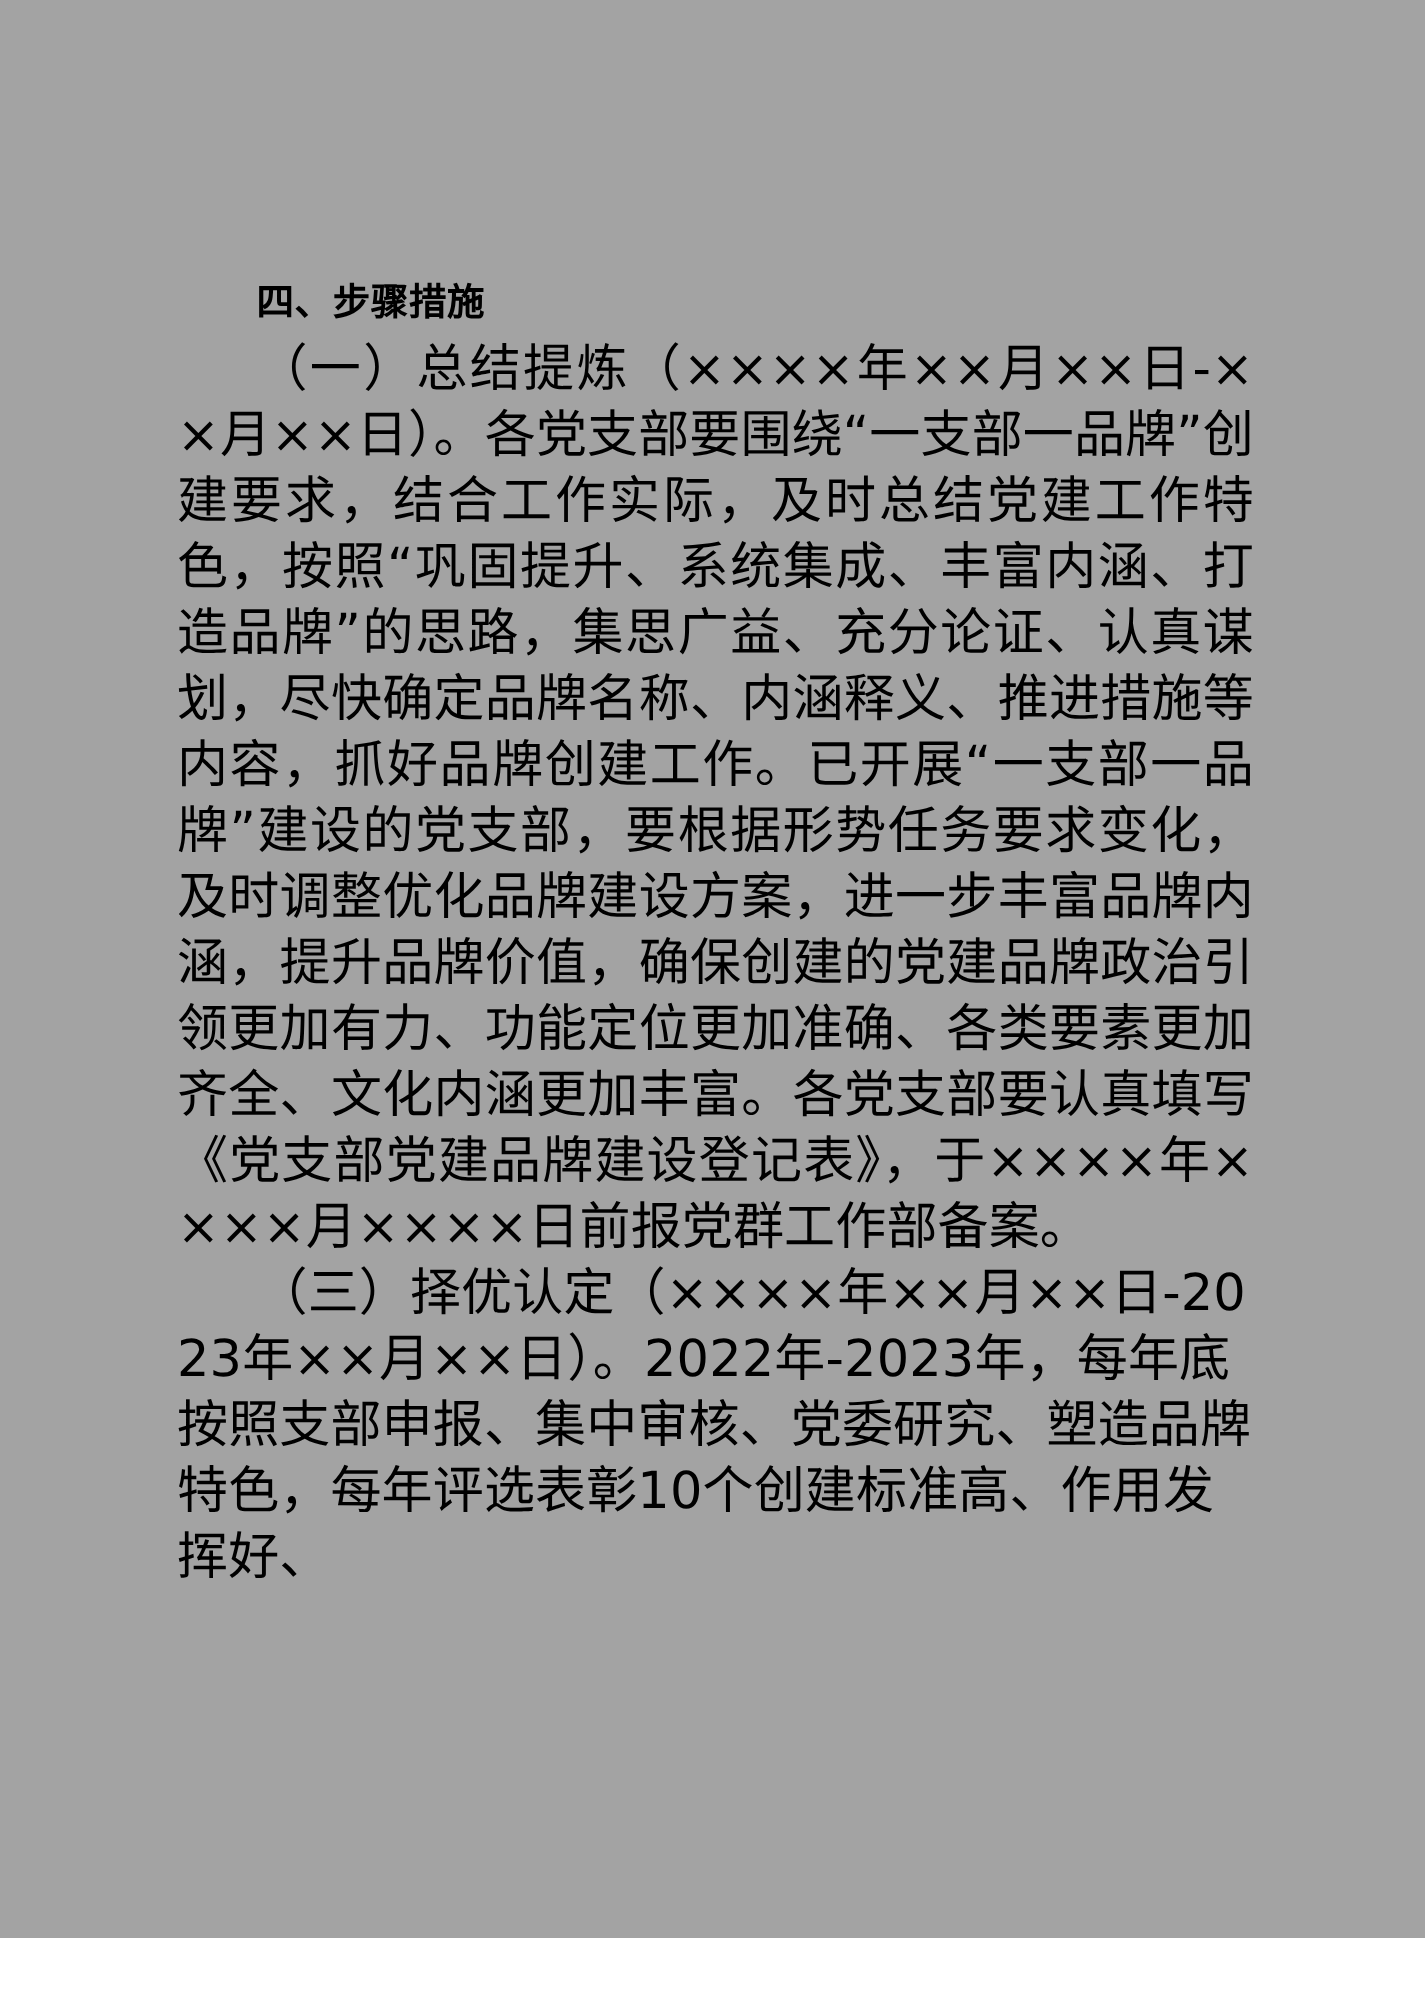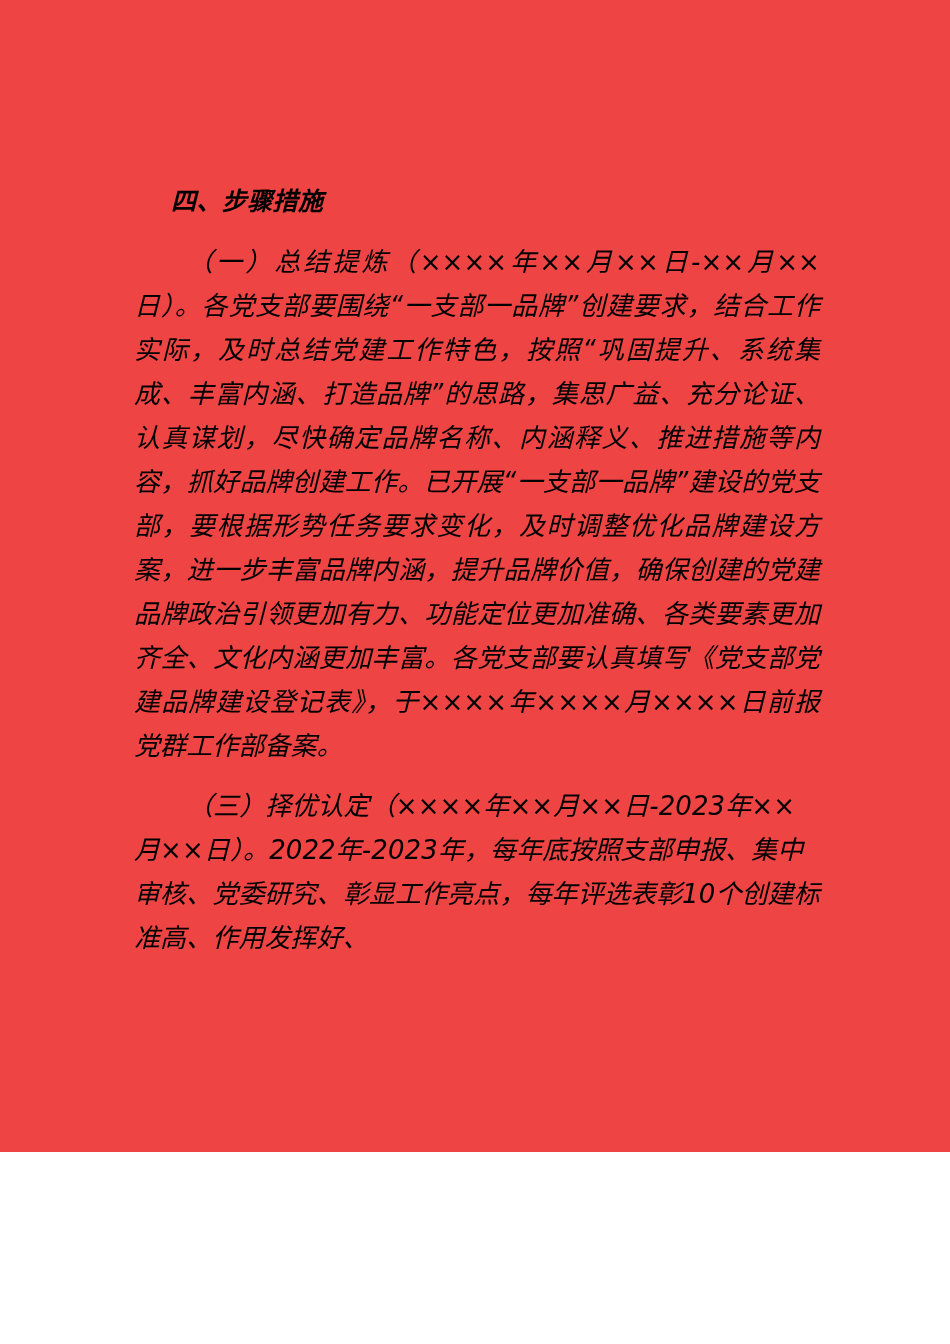--- a/index.html
+++ b/index.html
@@ -13,61 +13,60 @@
     position: relative;
     font-family: "DejaVu Sans", "Liberation Sans", sans-serif;
     color: #000000;
     overflow: hidden;
   }
   .page {
     position: absolute;
     left: 0;
     top: 0;
     width: 950px;
-    height: 1152px;
-    background: #ef4444;
+    height: 1292px;
+    background: #a3a3a3;
     box-sizing: border-box;
-    font-style: italic;
   }
   .doc-body {
     position: absolute;
     left: 118px;
     top: 180px;
     width: 718px;
   }
   .section-heading {
     font-size: 25px;
     font-weight: bold;
     line-height: 44px;
     text-indent: 53px;
     letter-spacing: 0.4px;
     margin: 0 0 0 0;
     white-space: nowrap;
   }
   .para {
-    font-size: 26px;
+    font-size: 34px;
     line-height: 44px;
     text-indent: 53px;
     text-align: justify;
     text-justify: inter-ideograph;
     letter-spacing: 0.1px;
-    margin: 16px;
+    margin: 0;
     word-break: break-all;
   }
   .para:last-child {
     text-align: left;
   }
 </style>
 </head>
 <body>
 
 <div class="page">
   <div class="doc-body">
 
     <div class="section-heading">四、步骤措施</div>
 
     <p class="para">（一）总结提炼（××××年××月××日‐××月××日）。各党支部要围绕“一支部一品牌”创建要求，结合工作实际，及时总结党建工作特色，按照“巩固提升、系统集成、丰富内涵、打造品牌”的思路，集思广益、充分论证、认真谋划，尽快确定品牌名称、内涵释义、推进措施等内容，抓好品牌创建工作。已开展“一支部一品牌”建设的党支部，要根据形势任务要求变化，及时调整优化品牌建设方案，进一步丰富品牌内涵，提升品牌价值，确保创建的党建品牌政治引领更加有力、功能定位更加准确、各类要素更加齐全、文化内涵更加丰富。各党支部要认真填写《党支部党建品牌建设登记表》，于××××年××××月××××日前报党群工作部备案。</p>
 
 
-    <p class="para">（三）择优认定（××××年××月××日‐2023年××月××日）。2022年‐2023年，每年底按照支部申报、集中审核、党委研究、彰显工作亮点，每年评选表彰10个创建标准高、作用发挥好、</p>
+    <p class="para">（三）择优认定（××××年××月××日‐2023年××月××日）。2022年‐2023年，每年底按照支部申报、集中审核、党委研究、塑造品牌特色，每年评选表彰10个创建标准高、作用发挥好、</p>
 
   </div>
 </div>
 
 </body></html>

